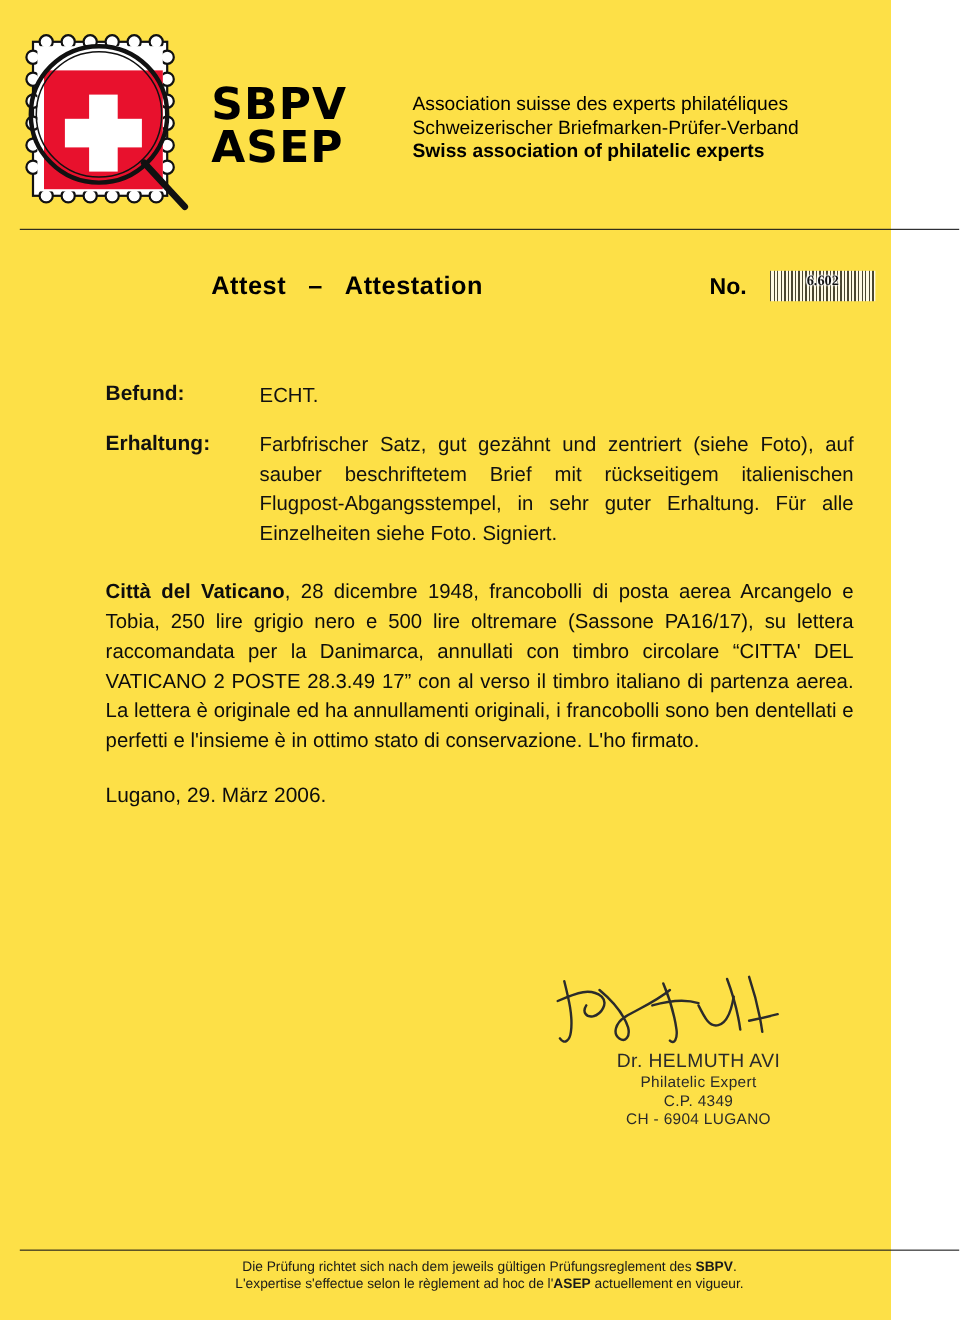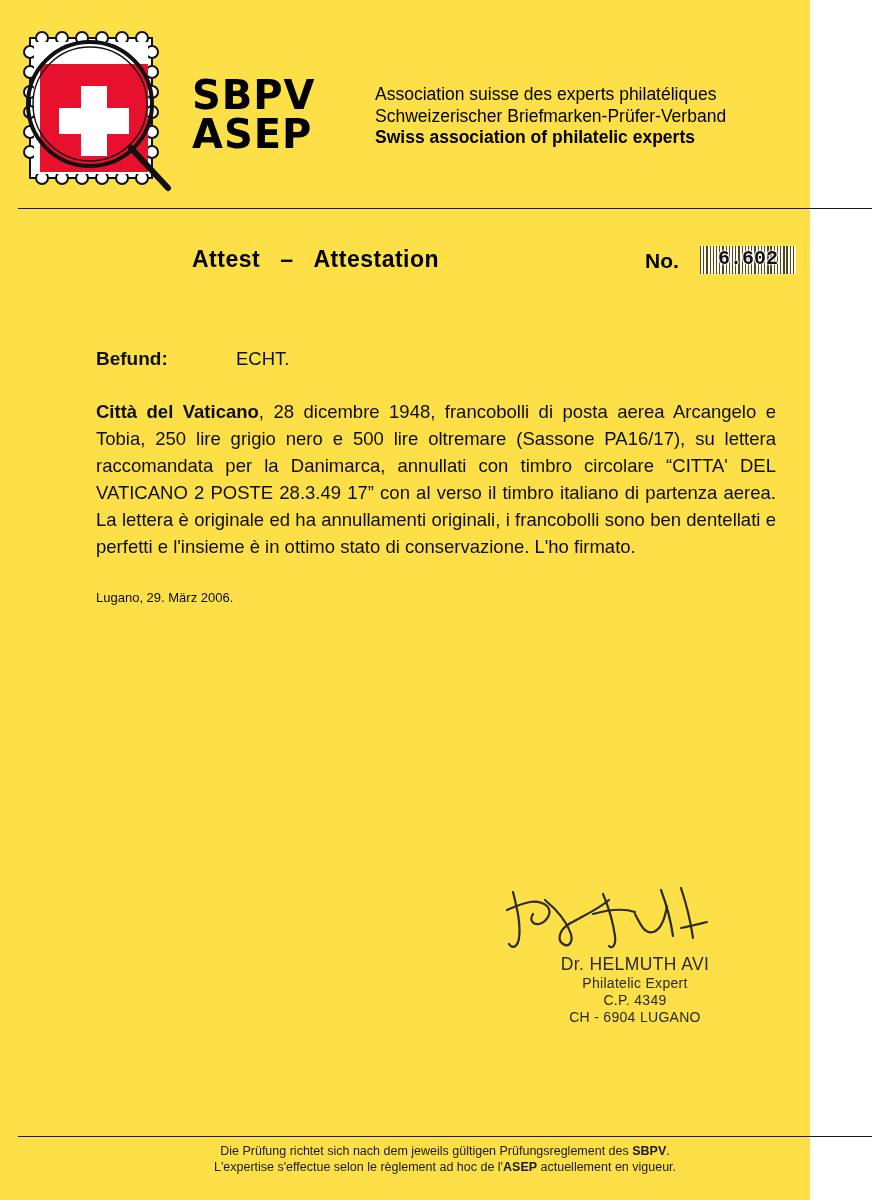--- a/index.html
+++ b/index.html
@@ -128,23 +128,23 @@
       #ffffff 1.3px, #ffffff 3.2px
     );
     opacity: 0.85;
   }
   .no-value {
     position: absolute;
     left: 0;
     top: 1px;
     width: 96px;
     text-align: center;
-    font-family: Liberation Mono, monospace;
-    font-weight: bold;
-    font-size: 20px;
+    font-family: Liberation Serif, serif;
+    font-weight: bold;
+    font-size: 13px;
     color: #111;
     text-shadow: 0 0 2px #fff, 0 0 3px #fff, 1px 0 1px #fff, -1px 0 1px #fff;
   }
 
   
   .body-area {
     position: absolute;
     left: 96px;
     top: 345px;
     width: 680px;
@@ -178,21 +178,21 @@
     flex: 1 1 auto;
     font-size: 18.5px;
     line-height: 27px;
     text-align: justify;
   }
   .block-it {
     margin-top: 26px;
     margin-bottom: 20px;
   }
   .place-date {
-    font-size: 13px;
+    font-size: 19px;
     line-height: 27px;
     margin-top: 24px;
   }
 
   
   .sig-area {
     position: absolute;
     left: 470px;
     top: 880px;
     width: 330px;
@@ -320,20 +320,24 @@
   </div>
 
   <div class="body-area">
 
 
     <div class="kv-row">
       <div class="kv-key">Befund:</div>
       <div class="kv-val">ECHT.</div>
     </div>
 
+    <div class="kv-row">
+      <div class="kv-key">Erhaltung:</div>
+      <div class="kv-val">Farbfrischer Satz, gut gezähnt und zentriert (siehe Foto), auf sauber beschriftetem Brief mit rückseitigem italienischen Flugpost-Abgangsstempel, in sehr guter Erhaltung. Für alle Einzelheiten siehe Foto. Signiert.</div>
+    </div>
 
     <p class="para block-it"><b>Città del Vaticano</b><span>, 28 dicembre 1948, francobolli di posta aerea Arcangelo e Tobia, 250 lire grigio nero e 500 lire oltremare (Sassone PA16/17),  su lettera raccomandata per la Danimarca, annullati con timbro circolare “CITTA' DEL VATICANO 2 POSTE 28.3.49 17” con al verso il timbro italiano di partenza aerea. La lettera è originale ed ha annullamenti originali, i francobolli sono ben dentellati e perfetti e l'insieme è in ottimo stato di conservazione. L'ho firmato.</span></p>
 
     <p class="para place-date">Lugano, 29. März 2006.</p>
   </div>
 
   <div class="sig-area">
     <svg class="sig-scribble" width="300" height="80" viewBox="0 0 300 80" xmlns="http://www.w3.org/2000/svg">
       <g fill="none" stroke="#2b2b2b" stroke-width="2.2" stroke-linecap="round" stroke-linejoin="round">
         <path d="M28 12 C32 28, 36 44, 34 58 C33 66, 28 70, 24 64"></path>

